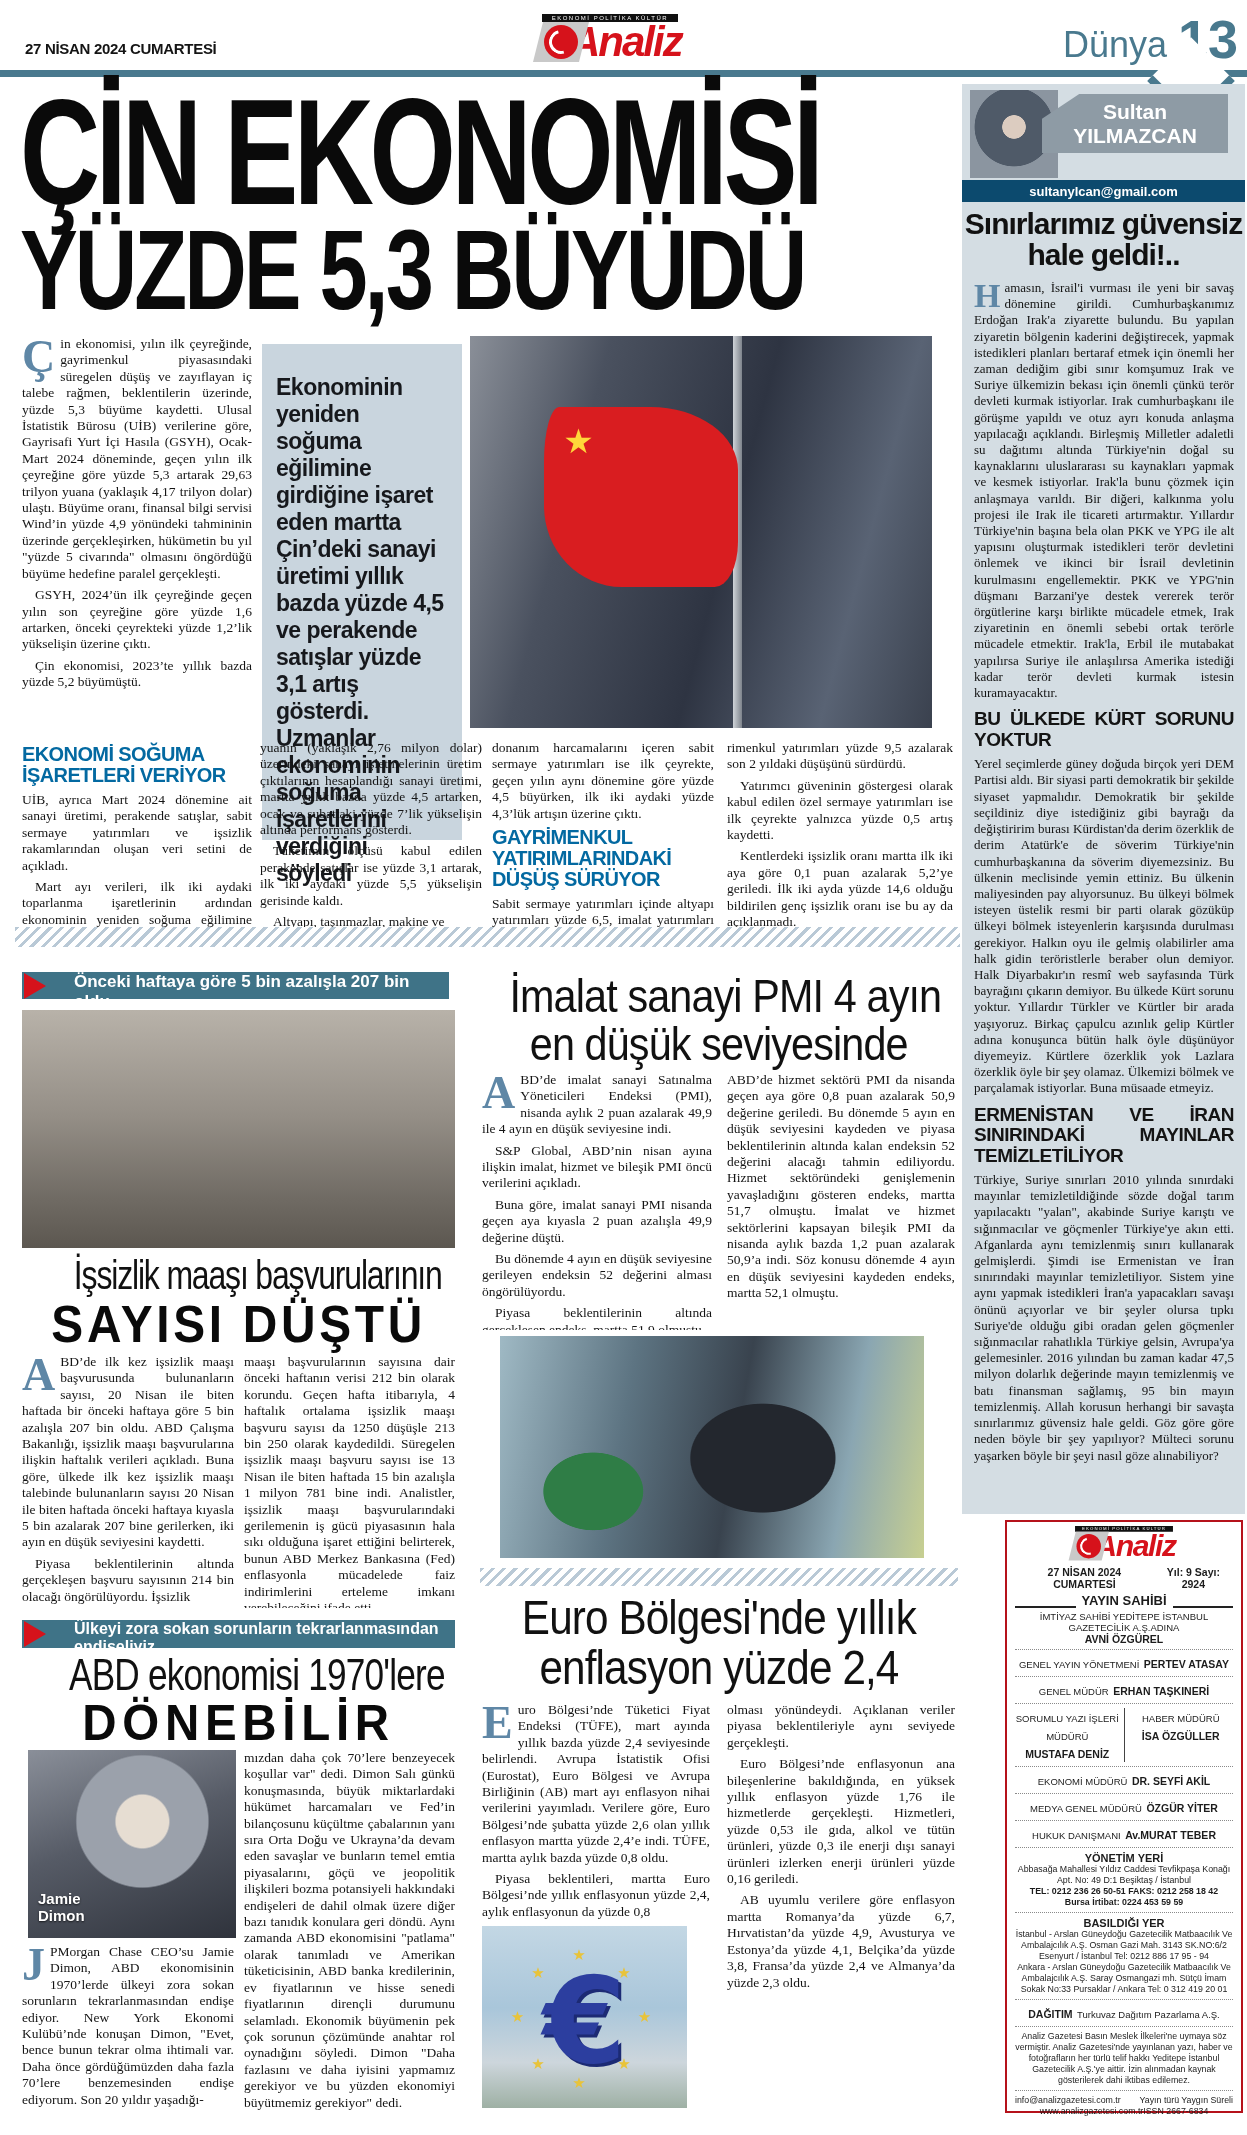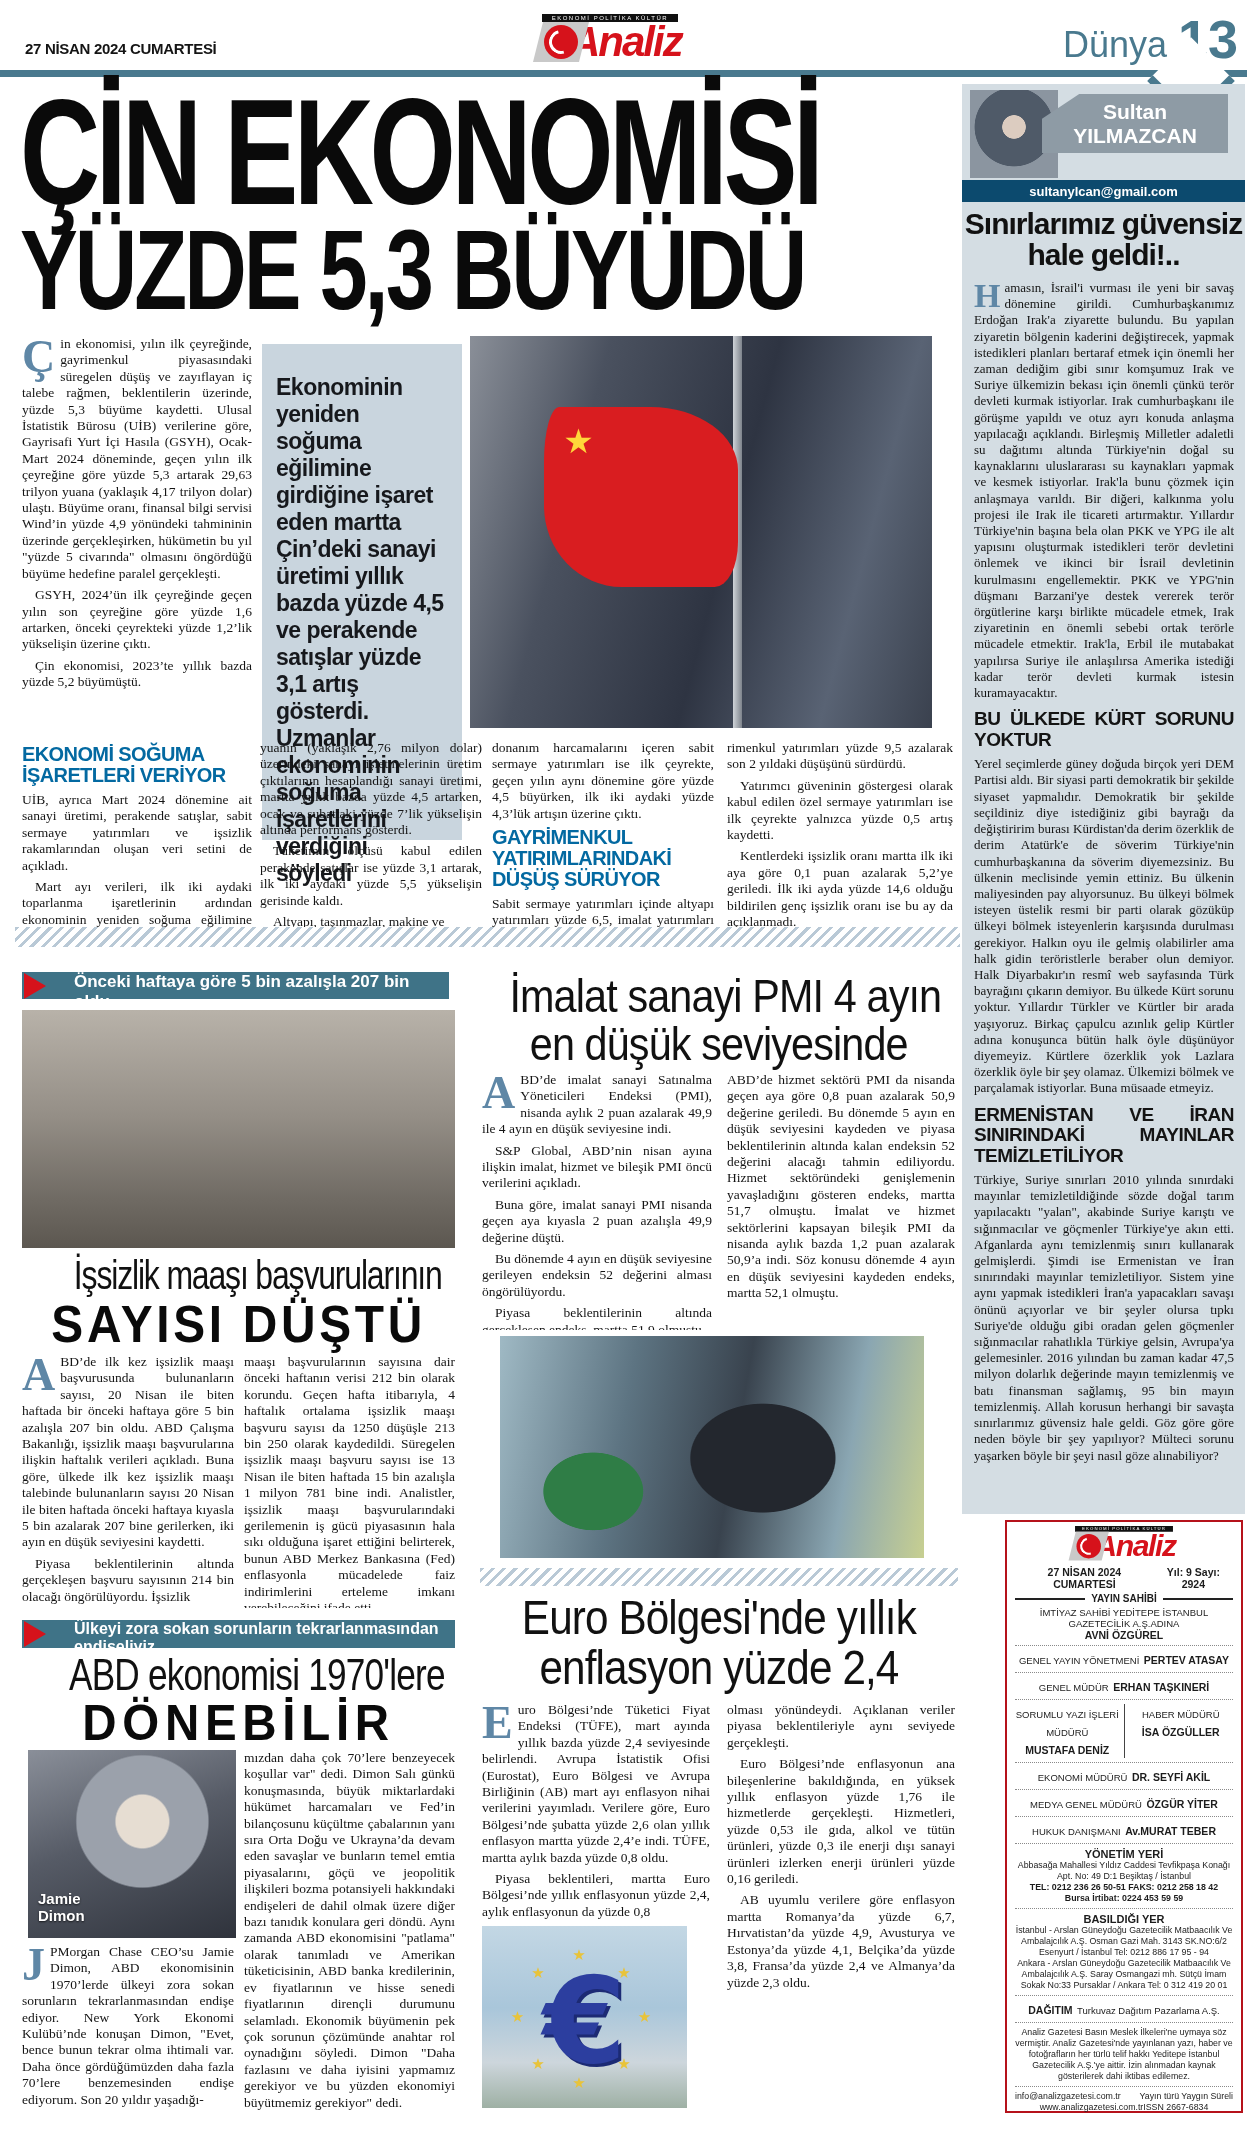--- a/index.html
+++ b/index.html
@@ -51,21 +51,21 @@
   .rail-body{font-size:13px;line-height:16.2px;text-align:justify}
   .rail-body p{margin:0 0 4px 0}
   .rail-sub{font-family:"Liberation Sans",sans-serif;font-weight:700;font-size:19px;
      line-height:20.5px;letter-spacing:-0.5px;margin:8px 0 6px 0}
   .rail-dc{float:left;font-weight:700;color:#5f87a6;font-size:34px;line-height:28px;margin:2px 4px 0 0}
   
   .mast{border:2px solid #b5121b;background:#fff;box-sizing:border-box;padding:4px 8px;
      font-family:"Liberation Sans",sans-serif;text-align:center;color:#1c1c1c}
   .mast .dotted{border-top:1px dotted #8a8a8a;margin:4px 0}
   .mast .daterow{display:flex;justify-content:space-between;font-size:10.5px;font-weight:700;margin-top:2px}
-  .mast .secttl{display:flex;align-items:center;gap:6px;font-weight:700;font-size:10px;margin:3px 0}
+  .mast .secttl{display:flex;align-items:flex-end;gap:6px;font-weight:700;font-size:13px;margin:3px 0}
   .mast .secttl::before,.mast .secttl::after{content:"";flex:1;border-top:2px solid #222}
   .mast .lbl{font-size:9.5px}
   .mast .val{font-size:10.5px;font-weight:700}
   .mast .small{font-size:8.8px;line-height:11px}
   .mast .dual{display:flex}
   .mast .dual>div{flex:1}
   .mast .dual>div:first-child{border-right:1px solid #444;padding-right:4px}
   .mast .dual>div:last-child{padding-left:4px}
   .caption{position:absolute;left:10px;bottom:14px;color:#fff;
      font-family:"Liberation Sans",sans-serif;font-weight:700;font-size:15px;line-height:17px;width:70px;

